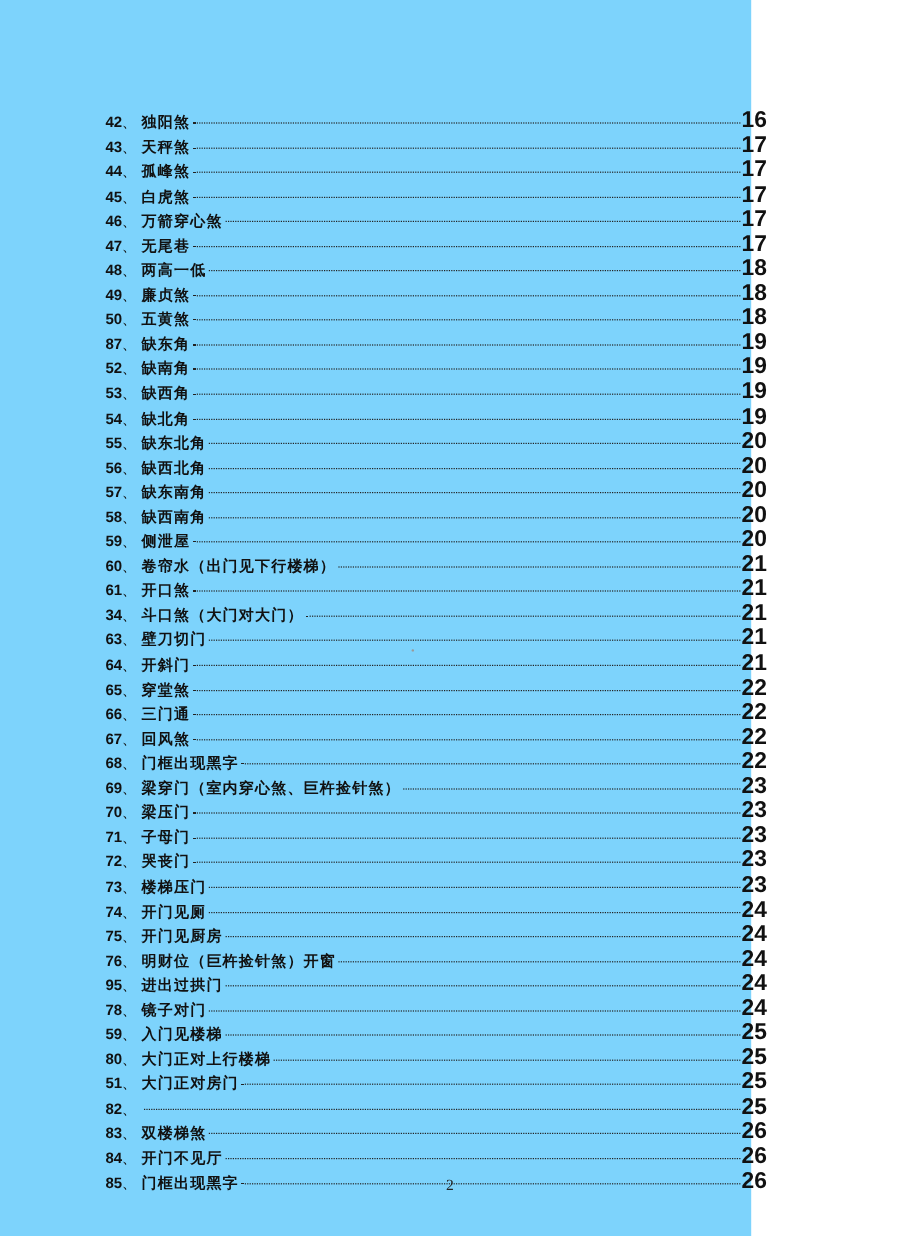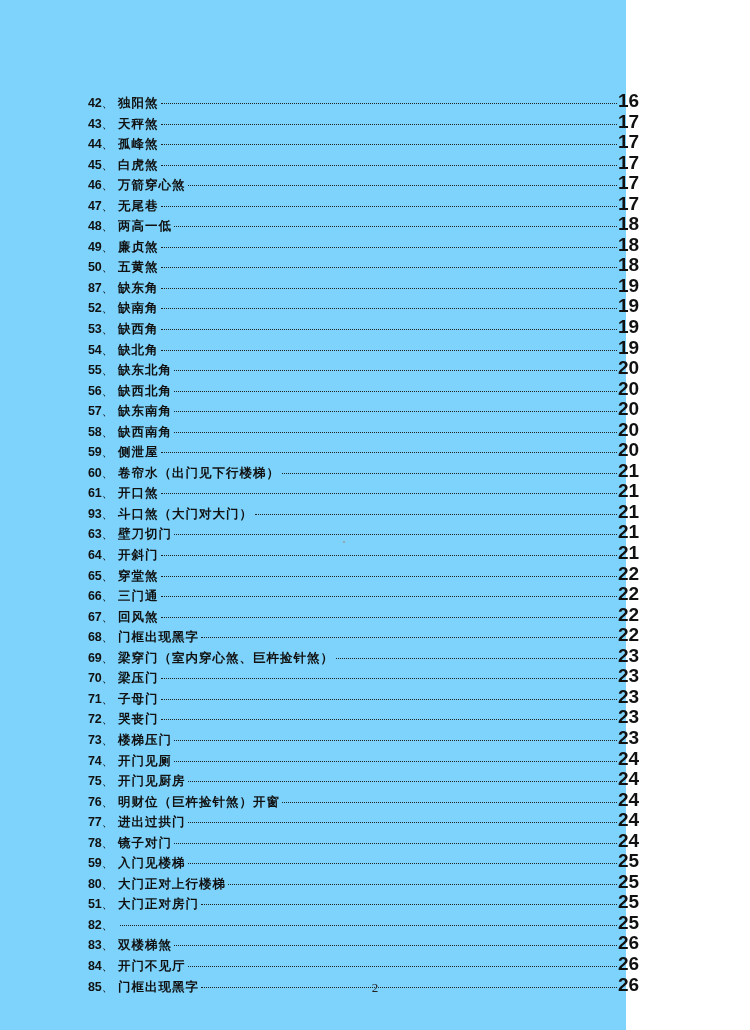--- a/index.html
+++ b/index.html
@@ -228,21 +228,21 @@
         <span class="toc-page">21</span>
       </li>
       <li class="toc-row">
         <span class="toc-num">61</span>
         <span class="toc-sep">、</span>
         <span class="toc-title">开口煞</span>
         <span class="toc-leader"></span>
         <span class="toc-page">21</span>
       </li>
       <li class="toc-row">
-        <span class="toc-num">93</span>
+        <span class="toc-num">34</span>
         <span class="toc-sep">、</span>
         <span class="toc-title">斗口煞（大门对大门）</span>
         <span class="toc-leader"></span>
         <span class="toc-page">21</span>
       </li>
       <li class="toc-row">
         <span class="toc-num">63</span>
         <span class="toc-sep">、</span>
         <span class="toc-title">壁刀切门</span>
         <span class="toc-leader"></span>
@@ -333,21 +333,21 @@
         <span class="toc-page">24</span>
       </li>
       <li class="toc-row">
         <span class="toc-num">76</span>
         <span class="toc-sep">、</span>
         <span class="toc-title">明财位（巨杵捡针煞）开窗</span>
         <span class="toc-leader"></span>
         <span class="toc-page">24</span>
       </li>
       <li class="toc-row">
-        <span class="toc-num">77</span>
+        <span class="toc-num">95</span>
         <span class="toc-sep">、</span>
         <span class="toc-title">进出过拱门</span>
         <span class="toc-leader"></span>
         <span class="toc-page">24</span>
       </li>
       <li class="toc-row">
         <span class="toc-num">78</span>
         <span class="toc-sep">、</span>
         <span class="toc-title">镜子对门</span>
         <span class="toc-leader"></span>

